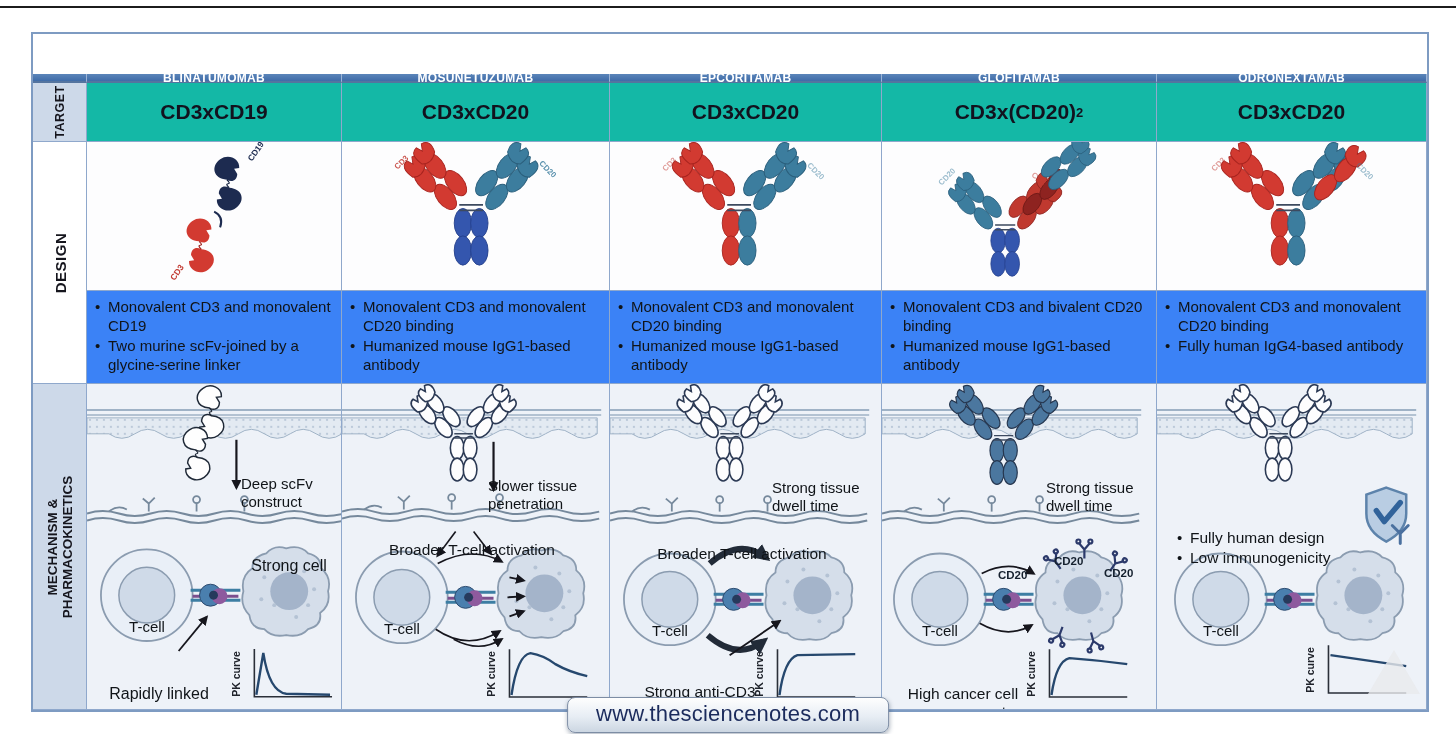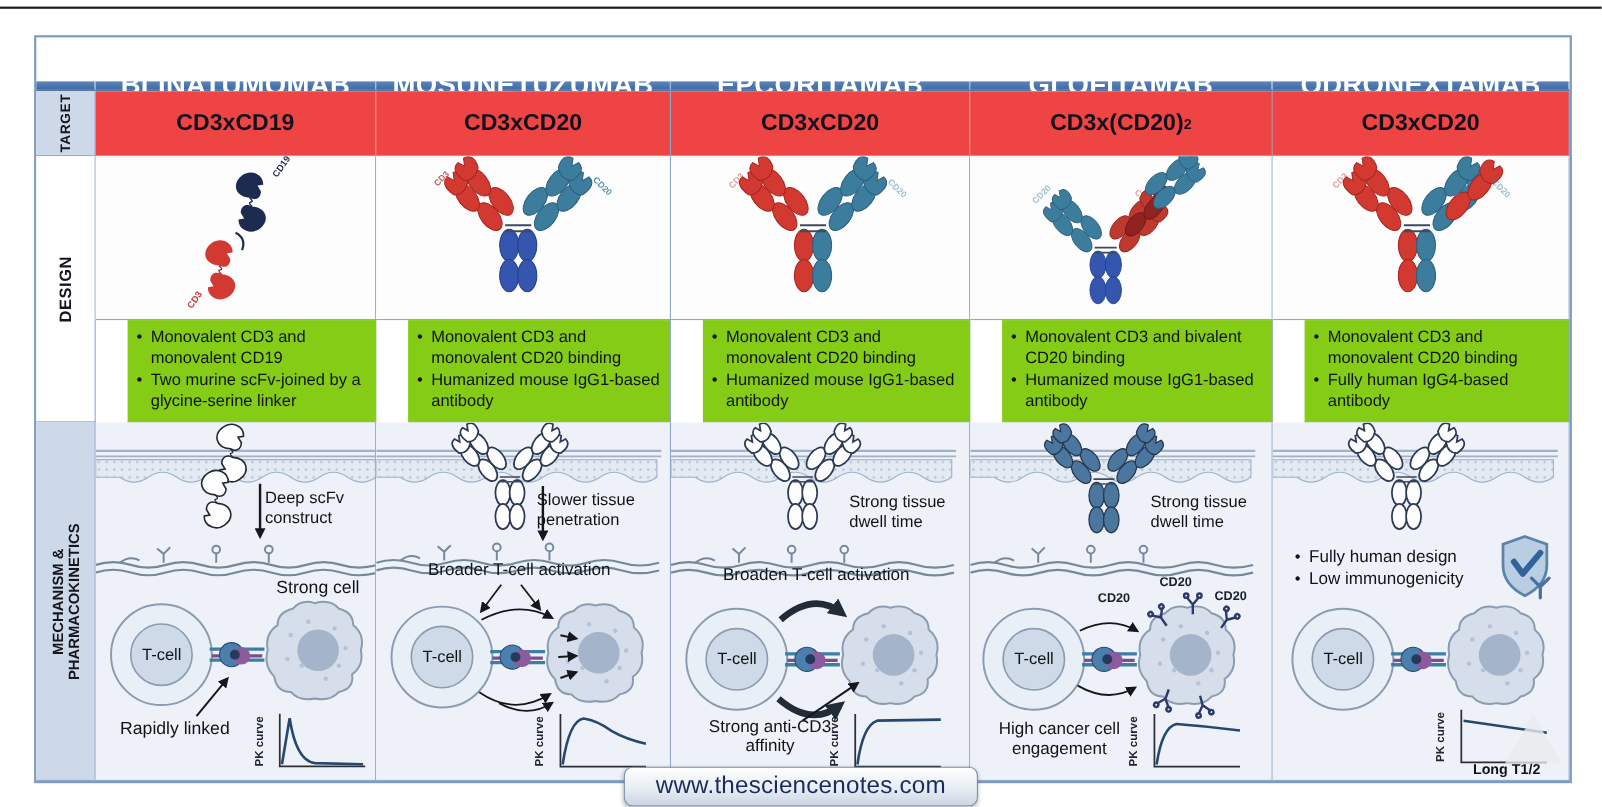--- a/index.html
+++ b/index.html
@@ -7,41 +7,41 @@
               font-family:"Liberation Sans", sans-serif; color:#14181f; }
   .topline { position:absolute; left:0; top:6px; width:1456px; height:2px; background:#1c1c1c; }
 
   .tbl { position:absolute; left:31px; top:32px; display:grid;
          grid-template-columns:54px 255px 268px 272px 275px 270px;
          grid-template-rows:49px 59px 149px 93px 326px;
          border:2px solid #7e9bc2; background:#fff; }
   .cell { border-right:1.5px solid #8fa8cc; border-bottom:1.5px solid #8fa8cc; position:relative; }
 
   .hcell { background:linear-gradient(#5b85ba,#3f6ca8); display:flex; align-items:center; justify-content:center;
-           color:#fff; font-weight:bold; font-size:25px; letter-spacing:.3px; border-right:1.5px solid #9db4d6;
+           color:#fff; font-weight:bold; font-size:12px; letter-spacing:.3px; border-right:1.5px solid #9db4d6;
            border-bottom:2px solid #54749f;margin-top:40px; }
-  .tcell { background:#ef4444; display:flex; align-items:center; justify-content:center;
+  .tcell { background:#14b8a6; display:flex; align-items:center; justify-content:center;
            font-size:21px; font-weight:bold; color:#12121e; }
   .tcell sub { font-size:13px; }
   .lcell { background:#cdd9e9; }
   .acell { background:#fdfdfe; }
-  .bcell { background:#84cc16; padding:7px 8px 4px 4px;margin-left:29px; }
+  .bcell { background:#3b82f6; padding:7px 8px 4px 4px; }
   .mcell { background:#eef2f8; overflow:hidden; }
   .dlabel { background:#fff; grid-row:3 / span 2; }
 
   .rot { position:absolute; left:50%; top:50%; transform:translate(-50%,-50%) rotate(-90deg);
          white-space:nowrap; font-weight:bold; text-align:center; color:#15151d; }
   .rot .l2 { line-height:1.12; }
 
   .bul { list-style:none; font-size:15px; line-height:1.24; color:#101418; }
   .bul li { position:relative; padding-left:17px; margin-bottom:2px; }
   .bul li::before { content:"\2022"; position:absolute; left:4px; font-size:15px; }
 
   .artsvg, .mechsvg { position:absolute; inset:0; width:100%; height:100%; }
-  .ov { position:absolute; font-size:15px; line-height:1.18; color:#101418; }
+  .ov { position:absolute; font-size:15px; line-height:1.18; color:#101418;margin-top:31px; }
   .ctr { text-align:center; }
   .pkwrap { position:absolute; width:22px; height:48px; }
   .pkwrap .rot { font-size:10.5px; font-weight:bold; color:#20242c; }
   .cd20 { font-size:11.5px; font-weight:bold; color:#15202e; }
 
   .banner { position:absolute; left:50%; top:697px; transform:translateX(-50%);
             padding:3px 28px 5px; border:1.5px solid #7d8da4; border-radius:8px;
             background:linear-gradient(#fefefe,#e7edf4 55%,#ccd6e2);
             box-shadow:0 2px 4px rgba(40,60,90,.35); }
   .banner span { font-size:22px; font-weight:normal; color:#1b2b5c; letter-spacing:.2px; }

